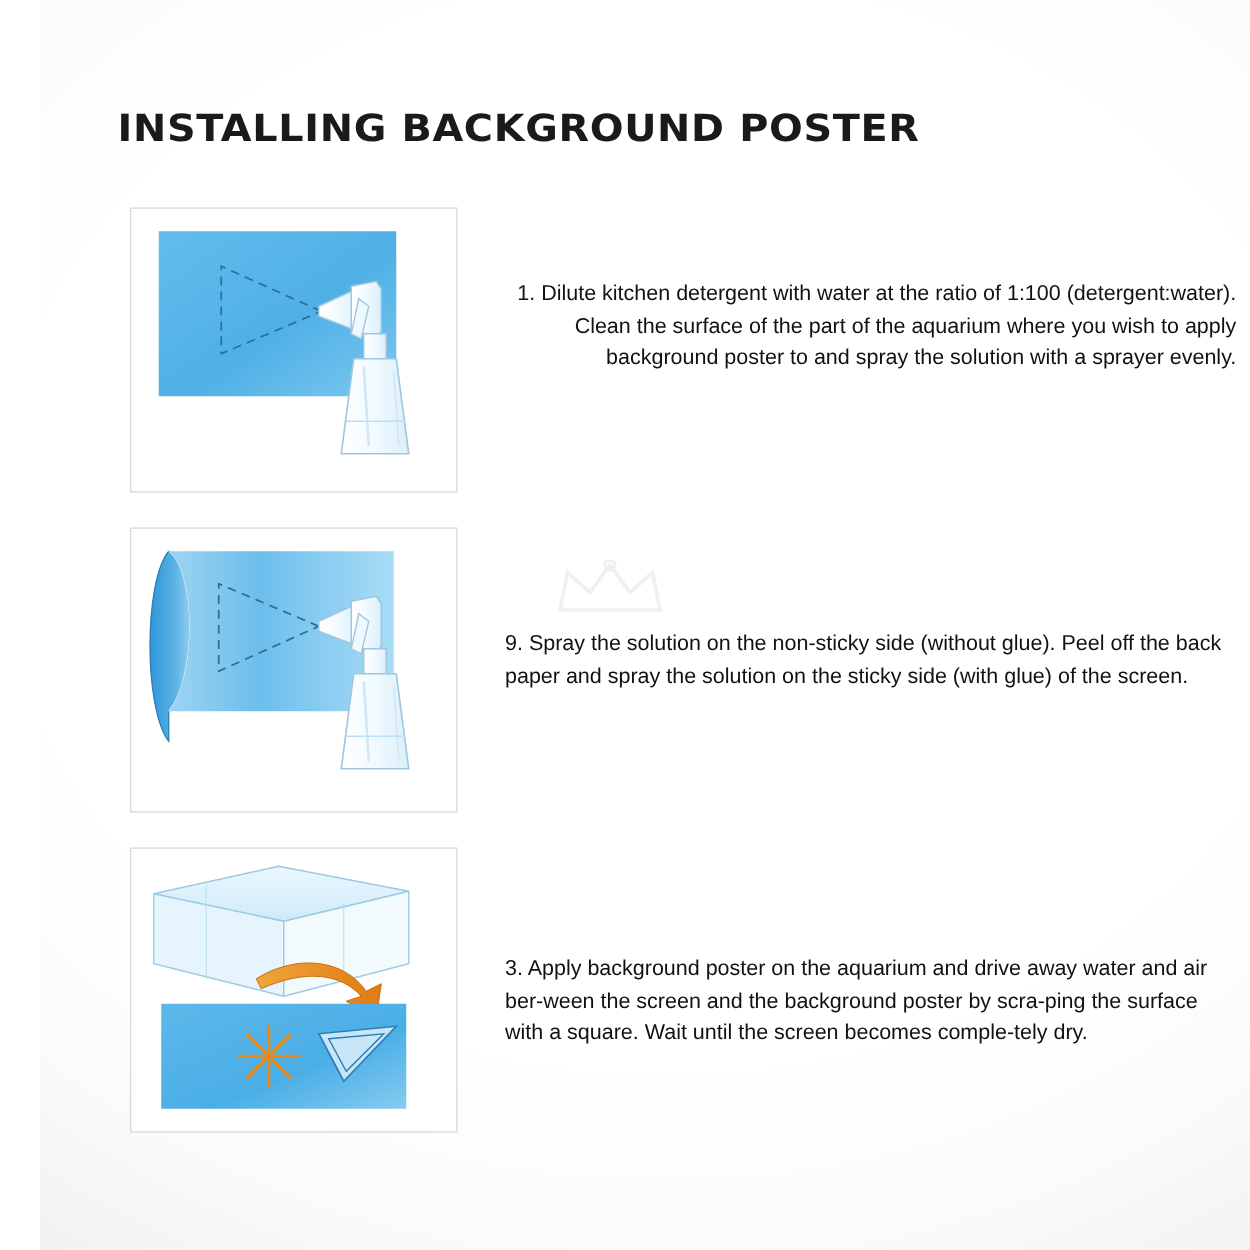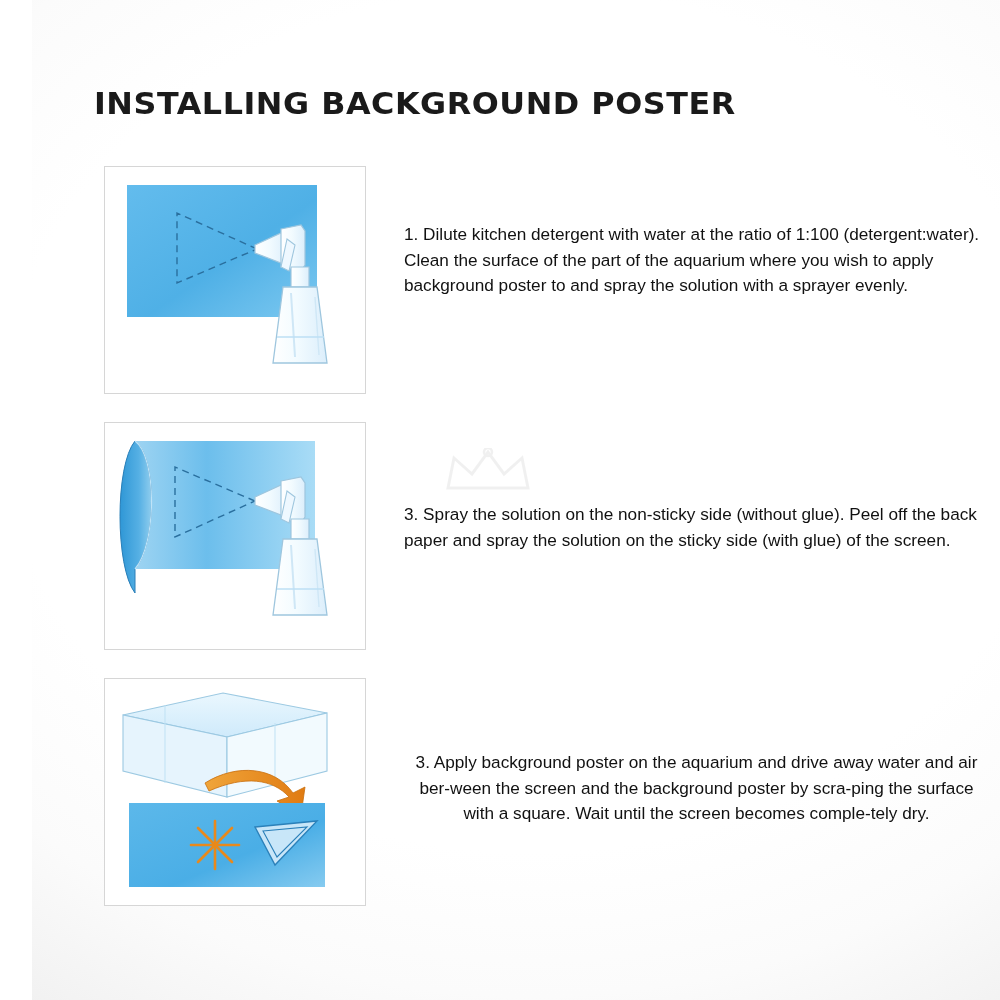--- a/index.html
+++ b/index.html
@@ -58,23 +58,23 @@
     overflow: hidden;
   }
   .step-text {
     position: absolute;
     left: 300px;
     font-size: 17.2px;
     line-height: 25.5px;
     color: #111111;
     white-space: pre-line;
   }
-  .step-1 .step-text { top: 56px; width: 585px; }
+  .step-1 .step-text { top: 56px; width: 585px; text-align: right; }
   .step-2 .step-text { top: 80px; width: 585px; }
-  .step-3 .step-text { top: 72px; width: 585px; text-align: center; }
+  .step-3 .step-text { top: 84px; width: 585px; }
 
   
   .watermark {
     position: absolute;
     left: 332px;
     top: 448px;
     width: 340px;
     height: 110px;
     pointer-events: none;
     opacity: 0.5;
@@ -178,21 +178,21 @@
           <path d="M176 58 L196 54 L200 60 L200 94 L196 100 L176 96 Z" fill="url(#bottleG)" stroke="#9ec6de" stroke-width="1.2"></path>
           <path d="M182 68 L176 96 L184 100 L190 74 Z" fill="#eef8ff" stroke="#9ec6de" stroke-width="1.1"></path>
           <path d="M186 96 L204 96 L204 116 L186 116 Z" fill="url(#bottleG)" stroke="#9ec6de" stroke-width="1.2"></path>
           <path d="M178 116 L212 116 L222 192 L168 192 Z" fill="url(#bottleG)" stroke="#9ec6de" stroke-width="1.3"></path>
           <path d="M186 122 L190 186" stroke="#cfe7f6" stroke-width="2" fill="none"></path>
           <path d="M210 126 L214 184" stroke="#cfe7f6" stroke-width="1.4" fill="none"></path>
           <path d="M172 166 L219 166" stroke="#bcdff5" stroke-width="1.3" fill="none"></path>
         </g>
       </svg>
     </div>
-    <div class="step-text">3. Spray the solution on the non-sticky side (without glue). Peel off the back paper and spray the solution on the sticky side (with glue) of the screen.</div>
+    <div class="step-text">9. Spray the solution on the non-sticky side (without glue). Peel off the back paper and spray the solution on the sticky side (with glue) of the screen.</div>
   </div>
 
   <div class="step step-3">
     <div class="thumb">
       <svg width="260" height="226" viewBox="0 0 260 226">
         <defs>
           <linearGradient id="g3" x1="0" y1="0" x2="1" y2="1">
             <stop offset="0%" stop-color="#5cb8ea"></stop>
             <stop offset="60%" stop-color="#4aaee6"></stop>
             <stop offset="100%" stop-color="#86cbf0"></stop>

